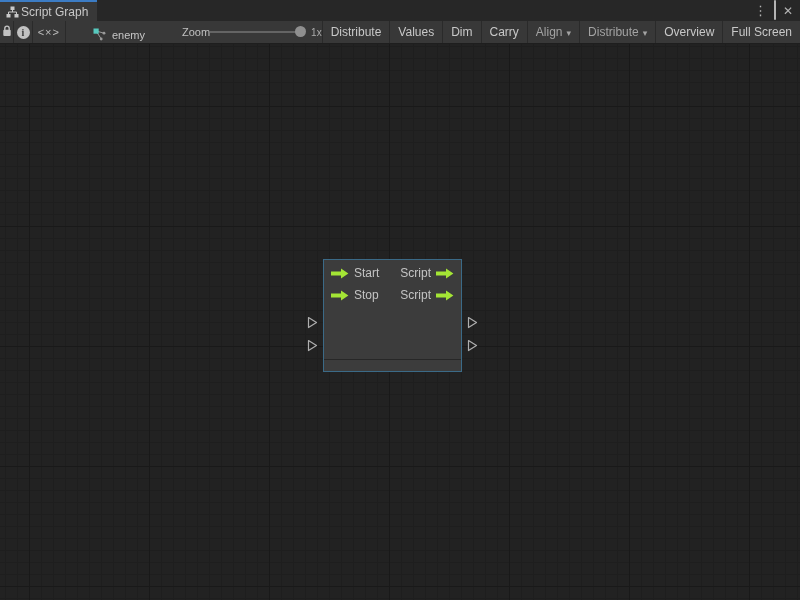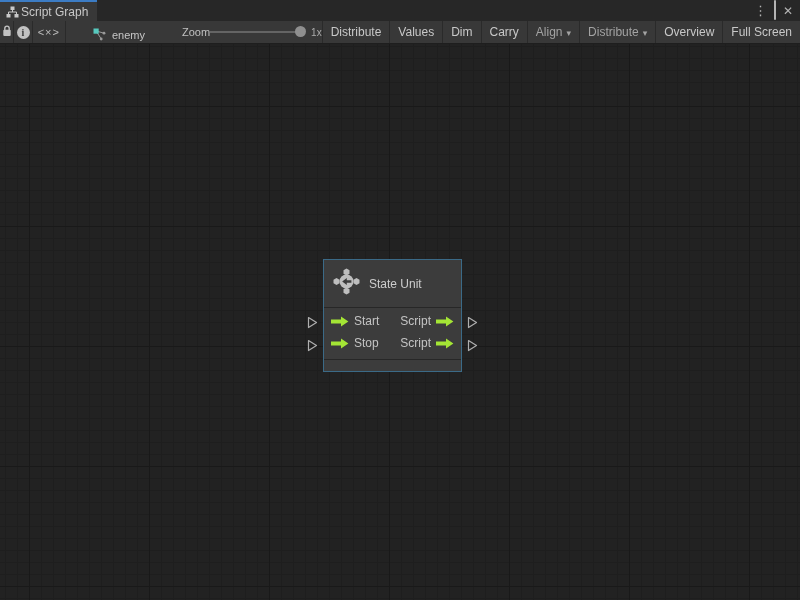--- a/index.html
+++ b/index.html
@@ -146,35 +146,20 @@
       <div class="tbtn">
           <span>Full Screen</span>
         </div>
     </div>
   </div>
 
   <div class="canvas">
 
     <div class="node">
 
-      <div class="node-header">
-        <span>
-          <svg width="27" height="27" viewBox="0 0 27 27">
-            <g fill="#BEBEBE">
-              <polygon points="13.5,0.5 16.5,2.2 16.5,5.8 13.5,7.5 10.5,5.8 10.5,2.2"></polygon>
-              <polygon points="13.5,19.5 16.5,21.2 16.5,24.8 13.5,26.5 10.5,24.8 10.5,21.2"></polygon>
-              <polygon points="3.5,10 6.5,11.7 6.5,15.3 3.5,17 0.5,15.3 0.5,11.7"></polygon>
-              <polygon points="23.5,10 26.5,11.7 26.5,15.3 23.5,17 20.5,15.3 20.5,11.7"></polygon>
-              <circle cx="13.5" cy="13.5" r="7"></circle>
-            </g>
-            <path d="M9.2 13.5 l4.6-3.4 v2.2 h4.6 v2.4 h-4.6 v2.2 z" fill="#3C3C3C"></path>
-          </svg>
-        </span>
-        <span class="node-title">State Unit</span>
-      </div>
 
       <div class="node-ports">
         <div class="port-row">
           <span class="port-in">
             <span class="garrow">
               <svg width="18" height="11" viewBox="0 0 18 11">
                   <path d="M0 3.6 h10 V0.4 L17.4 5.5 L10 10.6 V7.4 H0 z" fill="#A4E535"></path>
                 </svg>
             </span>
             <span>Start</span>

